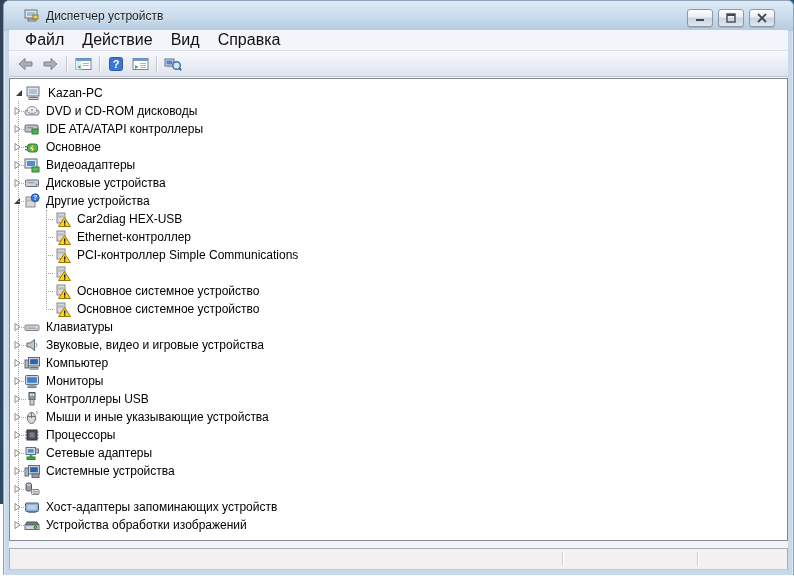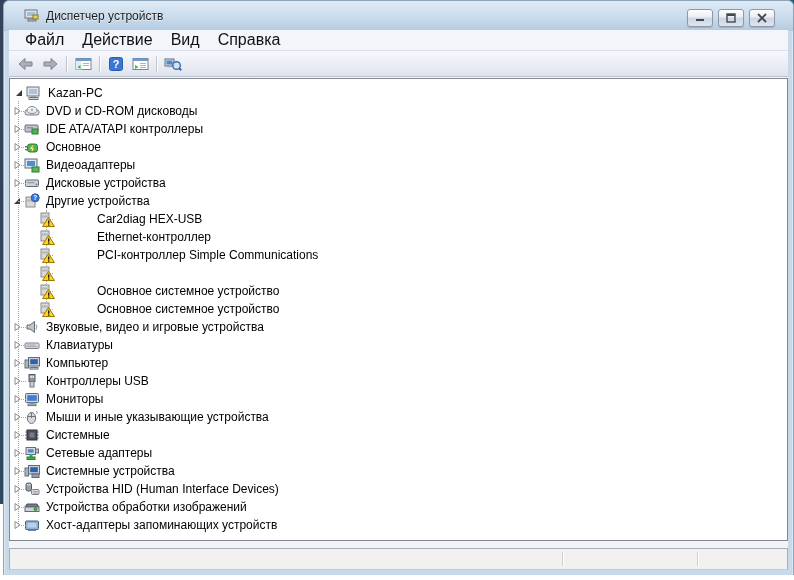--- a/index.html
+++ b/index.html
@@ -30,21 +30,21 @@
   .tsep { width:1px; height:16px; background:#c0c4cf; margin:0 4px; box-shadow:1px 0 0 #fff; }
   .treepanel { position:absolute; left:0; right:0; top:48px; bottom:29px;
     background:#fff; border:1px solid #828790; overflow:hidden; }
   .tree { position:relative; padding-top:5px; }
   .guide { position:absolute; border-left:1px dotted #a6a6a6; width:0; }
   .guide-top { left:8px; top:22px; height:425px; }
   .guide-child { left:36px; top:131px; height:100px; }
   .trow { position:relative; height:18px; display:flex; align-items:center; font-size:12px; color:#000; }
   .trow.lvl0 { padding-left:2px; }
   .trow.lvl1 { }
-  .trow.lvl2 { padding-left:28px;gap:36px; }
+  .trow.lvl2 { padding-left:44px; }
   .trow.lvl1::before { content:""; position:absolute; left:8px; top:9px; width:8px; border-top:1px dotted #a6a6a6; }
   .trow.lvl2::before { content:""; position:absolute; left:36px; top:9px; width:7px; border-top:1px dotted #a6a6a6; }
   .arrow { width:13px; height:13px; display:flex; align-items:center; justify-content:center; flex:0 0 auto; }
   .ticon { width:16px; height:16px; margin:0 4px 0 1px; flex:0 0 auto; }
   .tlabel { white-space:nowrap; padding:1px 2px;text-align:right; }
   .statusbar { position:absolute; left:0; right:0; bottom:0; height:22px;
     background:#f2f1ef; border:1px solid #a9aeb6; border-bottom-color:#c6cad1; }
   .sdiv { position:absolute; top:3px; bottom:3px; width:1px; background:#cfcfcf; box-shadow:1px 0 0 #fff; }
   .sdiv1 { left:552px; } .sdiv2 { left:687px; }
   svg { display:block; }
@@ -340,40 +340,40 @@
               <span class="tlabel">Основное системное устройство</span>
             </div>
             <div class="trow lvl1">
               <span class="arrow">
                 <svg width="10" height="10" viewBox="0 0 10 10">
                   <path d="M3 1.5 L8 5 L3 8.5 Z" fill="#fdfdfd" stroke="#8e8e8e"></path>
                 </svg>
               </span>
               <span class="ticon">
                 <svg width="16" height="16" viewBox="0 0 16 16">
-                  <path d="M3 6 H6 L10.5 2.5 V13.5 L6 10 H3 Z" fill="#bfc5cd" stroke="#666c74"></path>
-                  <path d="M12 5.5 Q13.8 8 12 10.5" stroke="#8e959d" fill="none"></path>
-                </svg>
-              </span>
-              <span class="tlabel">Звуковые, видео и игровые устройства</span>
-            </div>
-            <div class="trow lvl1">
-              <span class="arrow">
-                <svg width="10" height="10" viewBox="0 0 10 10">
-                  <path d="M3 1.5 L8 5 L3 8.5 Z" fill="#fdfdfd" stroke="#8e8e8e"></path>
-                </svg>
-              </span>
-              <span class="ticon">
-                <svg width="16" height="16" viewBox="0 0 16 16">
                   <rect x="1" y="6" width="14" height="5.5" rx="1" fill="#dcdde1" stroke="#7e838b"></rect>
                   <rect x="2.5" y="7.5" width="9" height="1" fill="#a0a5ad"></rect>
                   <rect x="2.5" y="9.2" width="11" height="1" fill="#a0a5ad"></rect>
                 </svg>
               </span>
               <span class="tlabel">Клавиатуры</span>
+            </div>
+            <div class="trow lvl1">
+              <span class="arrow">
+                <svg width="10" height="10" viewBox="0 0 10 10">
+                  <path d="M3 1.5 L8 5 L3 8.5 Z" fill="#fdfdfd" stroke="#8e8e8e"></path>
+                </svg>
+              </span>
+              <span class="ticon">
+                <svg width="16" height="16" viewBox="0 0 16 16">
+                  <path d="M3 6 H6 L10.5 2.5 V13.5 L6 10 H3 Z" fill="#bfc5cd" stroke="#666c74"></path>
+                  <path d="M12 5.5 Q13.8 8 12 10.5" stroke="#8e959d" fill="none"></path>
+                </svg>
+              </span>
+              <span class="tlabel">Звуковые, видео и игровые устройства</span>
             </div>
             <div class="trow lvl1">
               <span class="arrow">
                 <svg width="10" height="10" viewBox="0 0 10 10">
                   <path d="M3 1.5 L8 5 L3 8.5 Z" fill="#fdfdfd" stroke="#8e8e8e"></path>
                 </svg>
               </span>
               <span class="ticon">
                 <svg width="16" height="16" viewBox="0 0 16 16">
                   <rect x="1" y="5" width="3.5" height="8" fill="#aeb4bc" stroke="#666c74"></rect>
@@ -386,43 +386,43 @@
               <span class="tlabel">Компьютер</span>
             </div>
             <div class="trow lvl1">
               <span class="arrow">
                 <svg width="10" height="10" viewBox="0 0 10 10">
                   <path d="M3 1.5 L8 5 L3 8.5 Z" fill="#fdfdfd" stroke="#8e8e8e"></path>
                 </svg>
               </span>
               <span class="ticon">
                 <svg width="16" height="16" viewBox="0 0 16 16">
+                  <rect x="1.5" y="2.5" width="13" height="9" rx="1" fill="#cfd6de" stroke="#5d6a77"></rect>
+                  <rect x="3.2" y="4.2" width="9.6" height="5.6" fill="#3f7ed6"></rect>
+                  <rect x="6" y="11.5" width="4" height="1.5" fill="#9aa0a8"></rect>
+                  <rect x="4" y="13" width="8" height="1.6" fill="#cfd4da" stroke="#6e747c"></rect>
+                </svg>
+              </span>
+              <span class="tlabel">Мониторы</span>
+            </div>
+            <div class="trow lvl1">
+              <span class="arrow">
+                <svg width="10" height="10" viewBox="0 0 10 10">
+                  <path d="M3 1.5 L8 5 L3 8.5 Z" fill="#fdfdfd" stroke="#8e8e8e"></path>
+                </svg>
+              </span>
+              <span class="ticon">
+                <svg width="16" height="16" viewBox="0 0 16 16">
                   <rect x="5" y="1.5" width="6" height="7" fill="#8f959d" stroke="#545a61"></rect>
                   <rect x="6.3" y="2.8" width="1.4" height="2" fill="#fff"></rect>
                   <rect x="8.6" y="2.8" width="1.4" height="2" fill="#fff"></rect>
                   <rect x="6" y="8.5" width="4" height="5.5" fill="#c9ced4" stroke="#6e747c"></rect>
                 </svg>
               </span>
               <span class="tlabel">Контроллеры USB</span>
-            </div>
-            <div class="trow lvl1">
-              <span class="arrow">
-                <svg width="10" height="10" viewBox="0 0 10 10">
-                  <path d="M3 1.5 L8 5 L3 8.5 Z" fill="#fdfdfd" stroke="#8e8e8e"></path>
-                </svg>
-              </span>
-              <span class="ticon">
-                <svg width="16" height="16" viewBox="0 0 16 16">
-                  <rect x="1.5" y="2.5" width="13" height="9" rx="1" fill="#cfd6de" stroke="#5d6a77"></rect>
-                  <rect x="3.2" y="4.2" width="9.6" height="5.6" fill="#3f7ed6"></rect>
-                  <rect x="6" y="11.5" width="4" height="1.5" fill="#9aa0a8"></rect>
-                  <rect x="4" y="13" width="8" height="1.6" fill="#cfd4da" stroke="#6e747c"></rect>
-                </svg>
-              </span>
-              <span class="tlabel">Мониторы</span>
             </div>
             <div class="trow lvl1">
               <span class="arrow">
                 <svg width="10" height="10" viewBox="0 0 10 10">
                   <path d="M3 1.5 L8 5 L3 8.5 Z" fill="#fdfdfd" stroke="#8e8e8e"></path>
                 </svg>
               </span>
               <span class="ticon">
                 <svg width="16" height="16" viewBox="0 0 16 16">
                   <path d="M12.5 2 Q14 4 12.5 5" stroke="#8e959d" fill="none"></path>
@@ -446,21 +446,21 @@
                     <line x1="1" y1="8" x2="3" y2="8"></line>
                     <line x1="1" y1="11" x2="3" y2="11"></line>
                     <line x1="13" y1="5" x2="15" y2="5"></line>
                     <line x1="13" y1="8" x2="15" y2="8"></line>
                     <line x1="13" y1="11" x2="15" y2="11"></line>
                   </g>
                   <rect x="3" y="3" width="10" height="10" fill="#4a4f57" stroke="#2e3238"></rect>
                   <rect x="5.5" y="5.5" width="5" height="5" fill="#767c84"></rect>
                 </svg>
               </span>
-              <span class="tlabel">Системные</span>
+              <span class="tlabel">Процессоры</span>
             </div>
             <div class="trow lvl1">
               <span class="arrow">
                 <svg width="10" height="10" viewBox="0 0 10 10">
                   <path d="M3 1.5 L8 5 L3 8.5 Z" fill="#fdfdfd" stroke="#8e8e8e"></path>
                 </svg>
               </span>
               <span class="ticon">
                 <svg width="16" height="16" viewBox="0 0 16 16">
                   <rect x="2" y="2.5" width="9.5" height="7" fill="#d8dce0" stroke="#666c74"></rect>
@@ -497,51 +497,50 @@
               <span class="ticon">
                 <svg width="16" height="16" viewBox="0 0 16 16">
                   <rect x="2" y="2" width="5.5" height="8" rx="2" fill="#9aa0a8" stroke="#545a61"></rect>
                   <rect x="3.2" y="3" width="1.2" height="1.6" fill="#e8e8e8"></rect>
                   <rect x="5.2" y="3" width="1.2" height="1.6" fill="#e8e8e8"></rect>
                   <rect x="7.5" y="8.5" width="7.5" height="5" rx="1" fill="#dcdde1" stroke="#7e838b"></rect>
                   <rect x="8.8" y="10" width="5" height="1" fill="#a0a5ad"></rect>
                   <rect x="8.8" y="11.7" width="5" height="1" fill="#a0a5ad"></rect>
                 </svg>
               </span>
-              <span class="tlabel">Устройства HID (Human Interface Devices)</span>
+            </div>
+            <div class="trow lvl1">
+              <span class="arrow">
+                <svg width="10" height="10" viewBox="0 0 10 10">
+                  <path d="M3 1.5 L8 5 L3 8.5 Z" fill="#fdfdfd" stroke="#8e8e8e"></path>
+                </svg>
+              </span>
+              <span class="ticon">
+                <svg width="16" height="16" viewBox="0 0 16 16">
+                  <rect x="1.5" y="4" width="13" height="8.5" rx="1" fill="#8fb0d2" stroke="#44618a"></rect>
+                  <rect x="3.5" y="6" width="9" height="4.5" fill="#b9d0e6"></rect>
+                  <rect x="4" y="12.5" width="8" height="1.5" fill="#6e8aa8"></rect>
+                </svg>
+              </span>
+              <span class="tlabel">Хост-адаптеры запоминающих устройств</span>
             </div>
             <div class="trow lvl1">
               <span class="arrow">
                 <svg width="10" height="10" viewBox="0 0 10 10">
                   <path d="M3 1.5 L8 5 L3 8.5 Z" fill="#fdfdfd" stroke="#8e8e8e"></path>
                 </svg>
               </span>
               <span class="ticon">
                 <svg width="16" height="16" viewBox="0 0 16 16">
                   <path d="M3 5 L13 5 L15 8 L1 8 Z" fill="#757b83" stroke="#4e545b"></path>
                   <rect x="1" y="8" width="14" height="4.5" fill="#cfd4da" stroke="#666c74"></rect>
                   <circle cx="11.5" cy="10.2" r="1.4" fill="#57b75c" stroke="#2e7d32"></circle>
                 </svg>
               </span>
               <span class="tlabel">Устройства обработки изображений</span>
-            </div>
-            <div class="trow lvl1">
-              <span class="arrow">
-                <svg width="10" height="10" viewBox="0 0 10 10">
-                  <path d="M3 1.5 L8 5 L3 8.5 Z" fill="#fdfdfd" stroke="#8e8e8e"></path>
-                </svg>
-              </span>
-              <span class="ticon">
-                <svg width="16" height="16" viewBox="0 0 16 16">
-                  <rect x="1.5" y="4" width="13" height="8.5" rx="1" fill="#8fb0d2" stroke="#44618a"></rect>
-                  <rect x="3.5" y="6" width="9" height="4.5" fill="#b9d0e6"></rect>
-                  <rect x="4" y="12.5" width="8" height="1.5" fill="#6e8aa8"></rect>
-                </svg>
-              </span>
-              <span class="tlabel">Хост-адаптеры запоминающих устройств</span>
             </div>
           </div>
       </div>
 
       <div class="statusbar">
         <span></span>
         <div class="sdiv sdiv1"></div>
         <div class="sdiv sdiv2"></div>
       </div>
     </div>

